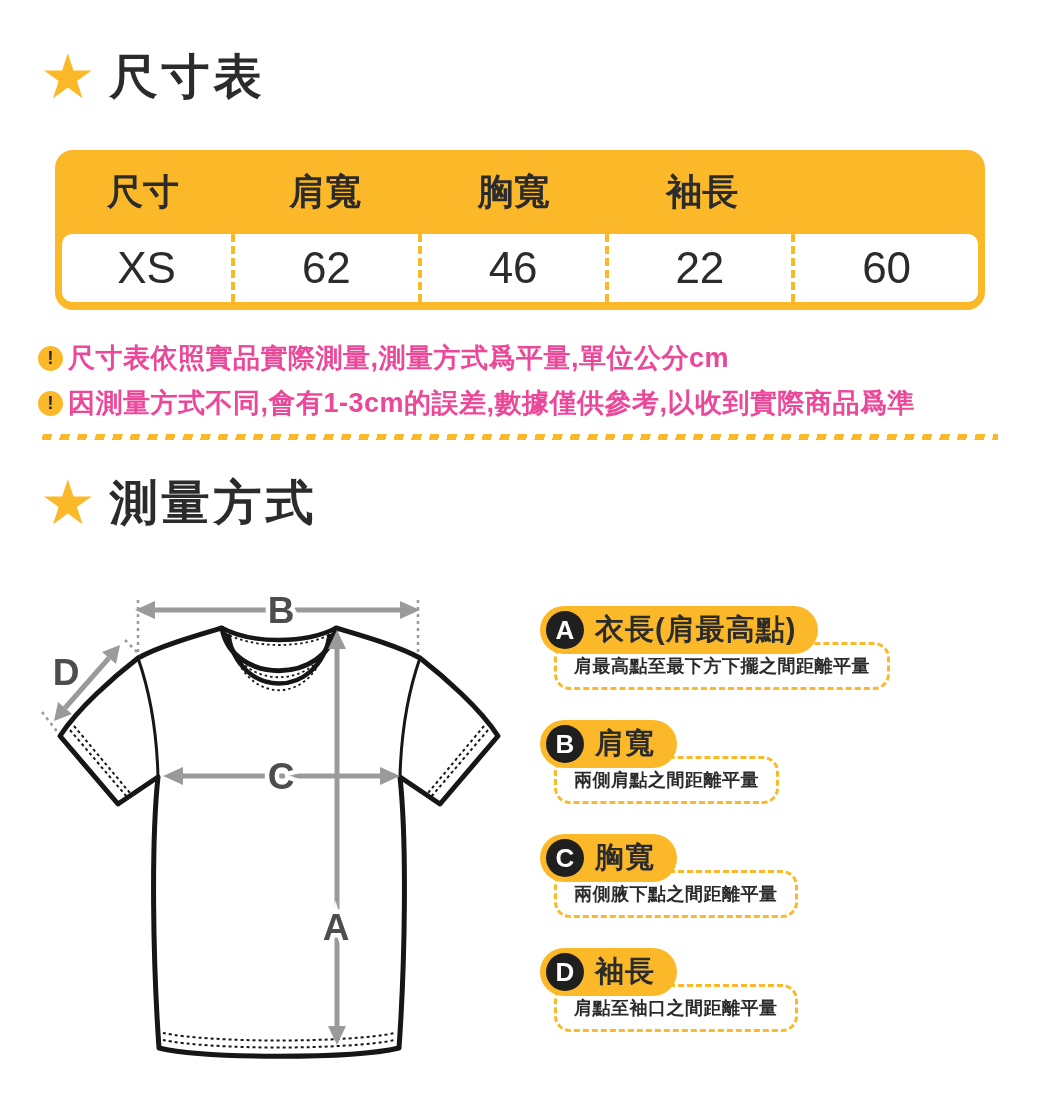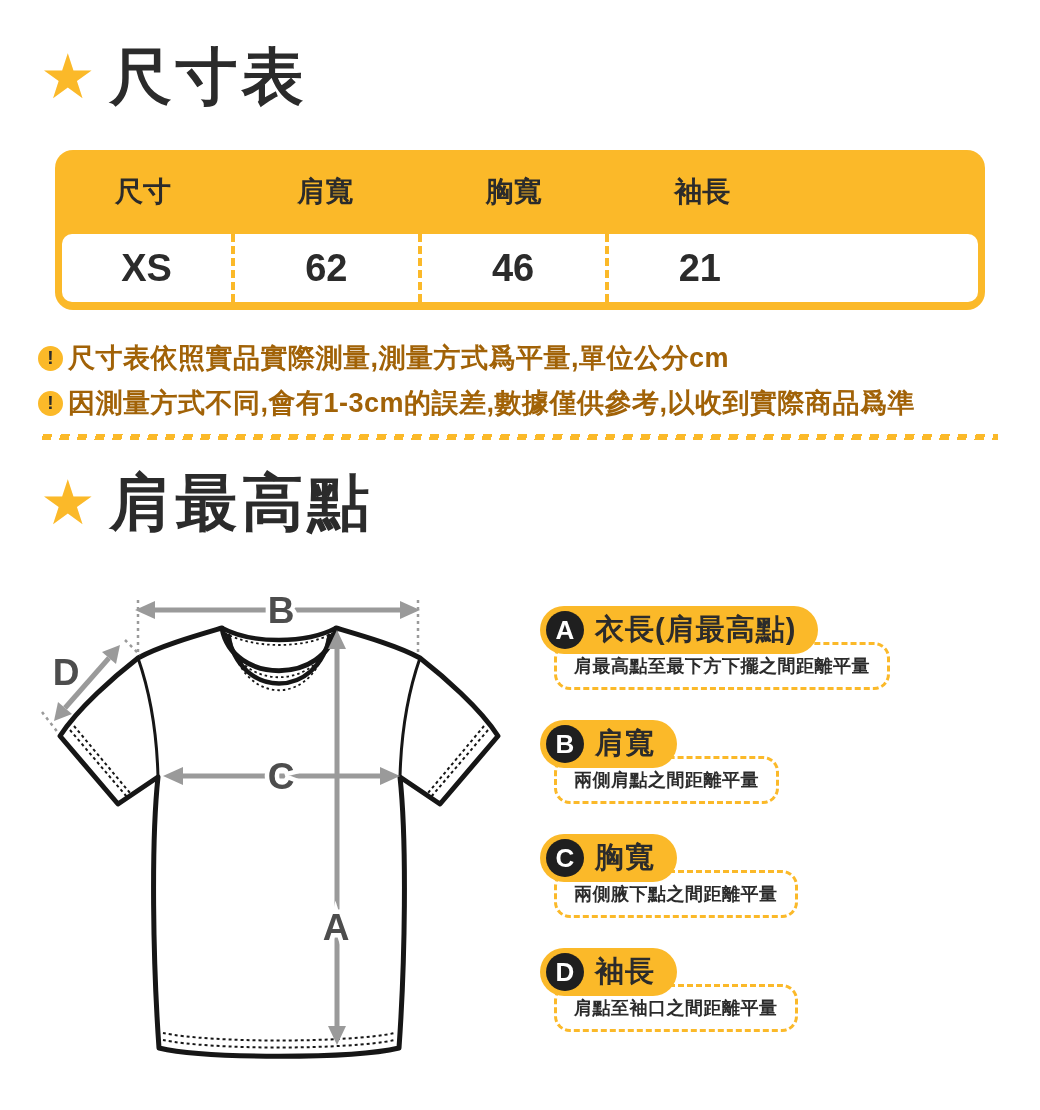--- a/index.html
+++ b/index.html
@@ -4,52 +4,52 @@
 <style>
   * { margin:0; padding:0; box-sizing:border-box; }
   html,body { background:#ffffff; }
   body {
     width:1040px; height:1110px; position:relative; overflow:hidden;
     font-family:"Liberation Sans", sans-serif; color:#2b2b2b;
   }
   
   .sec-title { position:absolute; left:40px; display:flex; align-items:center; gap:14px; }
   .sec-title .star { font-size:62px; line-height:62px; color:#FBB929; }
-  .sec-title .title-text { font-size:62px; line-height:70px; font-weight:900; color:#2b2b2b; letter-spacing:4px; }
+  .sec-title .title-text { font-size:48px; line-height:70px; font-weight:900; color:#2b2b2b; letter-spacing:4px; }
   .t1 { top:42px; }
   .t2 { top:468px; }
 
   
   .size-table {
     position:absolute; left:55px; top:150px; width:930px; height:160px;
     background:#FBB929; border-radius:18px;
   }
   .st-head {
     height:84px; display:grid; grid-template-columns:176px 1fr 1fr 1fr 1fr; align-items:center;
   }
-  .st-hcell { text-align:center; font-size:28px; font-weight:900; color:#2b2b2b; }
+  .st-hcell { text-align:center; font-size:36px; font-weight:900; color:#2b2b2b; }
   .st-row {
     margin:0 7px; height:68px; background:#ffffff; border-radius:10px;
     display:grid; grid-template-columns:169px 1fr 1fr 1fr 1fr; align-items:stretch;
   }
   .st-cell {
     display:flex; align-items:center; justify-content:center;
-    font-size:38px; font-weight:700; color:#2b2b2b;
+    font-size:44px; font-weight:400; color:#2b2b2b;
   }
   .st-cell.sep { border-left:4px dashed #FBB929; }
 
   
   .notes { position:absolute; left:38px; top:340px; }
   .note { display:flex; align-items:center; margin-bottom:9px; }
   .note-icon {
     flex:0 0 25px; width:25px; height:25px; border-radius:50%;
     background:#FBB929; color:#2b2b2b; font-weight:900; font-size:19px;
     display:flex; align-items:center; justify-content:center; margin-right:5px;
   }
-  .note-text { font-size:27px; font-weight:800; color:#a16207; letter-spacing:0.5px; }
+  .note-text { font-size:27px; font-weight:800; color:#ec4899; letter-spacing:0.5px; }
 
   
   .divider {
     position:absolute; left:40px; top:434px; width:958px; height:6px;
     background:repeating-linear-gradient(105deg, transparent 0 3px, #FBB929 3px 12px, transparent 12px 17px);
   }
 
   
   .tshirt { position:absolute; left:30px; top:588px; width:480px; height:480px; }
   .diag-letter {
@@ -89,40 +89,41 @@
     <div class="st-head">
       <div class="st-hcell">尺寸</div>
       <div class="st-hcell">肩寬</div>
       <div class="st-hcell">胸寬</div>
       <div class="st-hcell">袖長</div>
     </div>
     <div class="st-row">
       <div class="st-cell">XS</div>
       <div class="st-cell sep">62</div>
       <div class="st-cell sep">46</div>
-      <div class="st-cell sep">21</div>
+      <div class="st-cell sep">22</div>
+      <div class="st-cell sep">60</div>
     </div>
   </div>
 
   <div class="notes">
     <div class="note">
       <span class="note-icon">!</span>
       <span class="note-text">尺寸表依照實品實際測量,測量方式爲平量,單位公分cm</span>
     </div>
     <div class="note">
       <span class="note-icon">!</span>
       <span class="note-text">因測量方式不同,會有1-3cm的誤差,數據僅供參考,以收到實際商品爲準</span>
     </div>
   </div>
 
   <div class="divider"></div>
 
   <div class="sec-title t2">
     <span class="star">★</span>
-    <span class="title-text">肩最高點</span>
+    <span class="title-text">測量方式</span>
   </div>
 
   <svg class="tshirt" viewBox="0 0 480 480">
 
     <path d="M 192 40
          C 165 48 130 58 108 70
          C 85 88 48 120 30 148
          L 88 216
          L 128 189
          C 121 255 123 375 129 460

